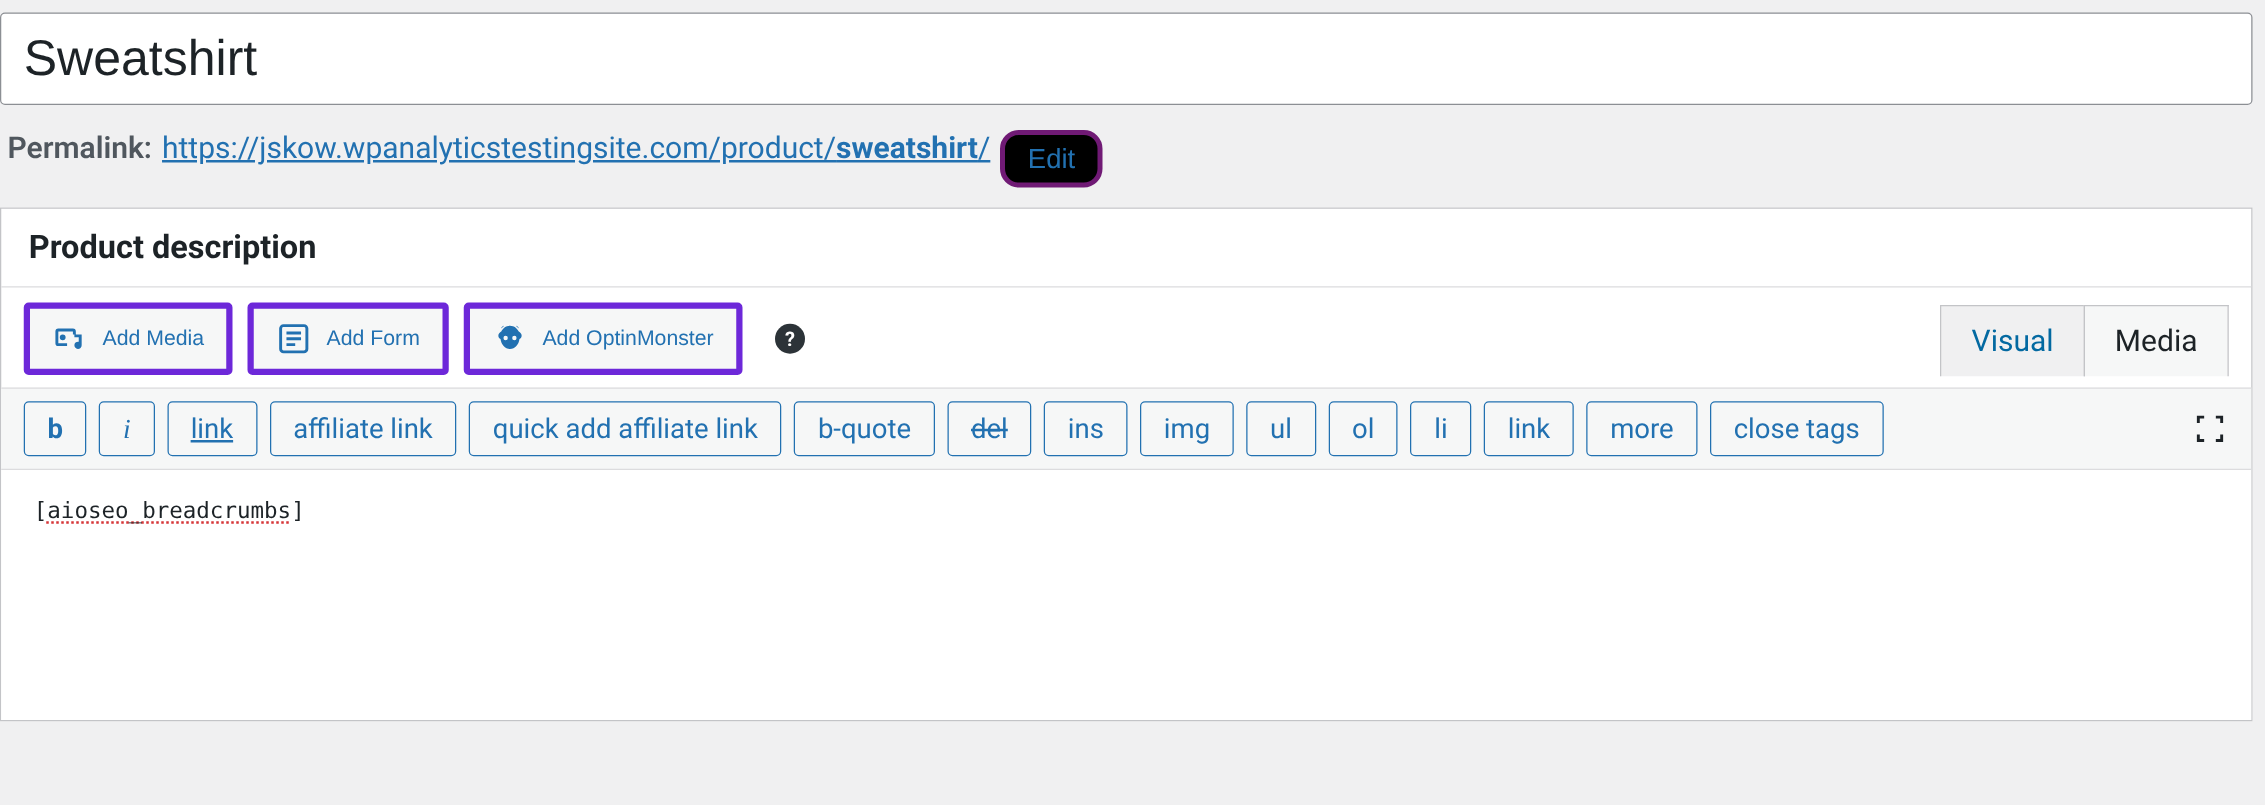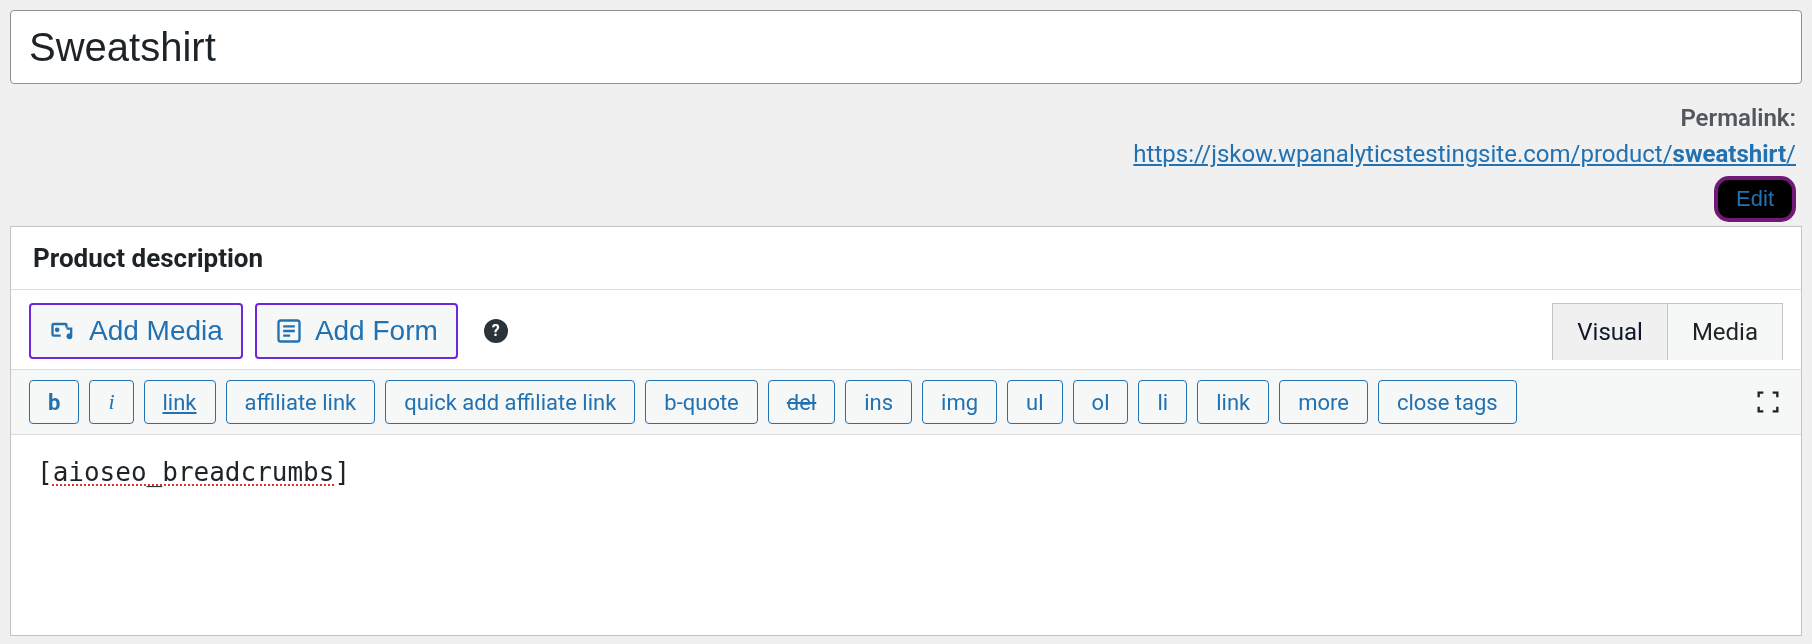--- a/index.html
+++ b/index.html
@@ -9,42 +9,41 @@
   }
   body {
     font-family: -apple-system, BlinkMacSystemFont, "Segoe UI", Roboto, sans-serif;
     background: #f0f0f1;
     width: 1812px;
     height: 644px;
     overflow: hidden;
     color: #1d2327;
   }
   .page {
-    padding: 10px 10px 0 10px;
+    padding: 10px 10px 0 0;
   }
   .title-input {
     width: 100%;
     font-size: 40px;
     font-weight: 400;
     padding: 12px 18px;
     border: 1px solid #8c8f94;
     border-radius: 4px;
     background: #fff;
     color: #1d2327;
     outline: none;
     line-height: 1.2;
   }
   .permalink-row {
     display: flex;
-    align-items: flex-end;
+    align-items: flex-start;
     gap: 8px;
-    margin: 20px 6px 4px 6px;
+    margin: 20px 6px 16px 6px;
     font-size: 24px;
     color: #50575e;
-    flex-direction: column;
   }
   .permalink-label {
     font-weight: 600;
   }
   .permalink-link {
     color: #2271b1;
     text-decoration: underline;
   }
   .permalink-link .slug {
     font-weight: 700;
@@ -76,24 +75,24 @@
   .media-btns {
     display: flex;
     gap: 12px;
     align-items: center;
   }
   .media-btn {
     display: inline-flex;
     align-items: center;
     gap: 12px;
     padding: 10px 18px;
-    border: 2px solid #6d28d9;
-    background: #f6f7f7;
-    color: #2271b1;
-    font-size: 28px;
+    border: 5px solid #6d28d9;
+    background: #f6f7f7;
+    color: #2271b1;
+    font-size: 17px;
     border-radius: 4px;
     cursor: pointer;
   }
   .media-btn .icon {
     display: inline-flex;
     width: 28px;
     height: 28px;
     align-items: center;
     justify-content: center;
     color: #2271b1;
@@ -114,21 +113,21 @@
   .tabs {
     margin-left: auto;
     display: flex;
     align-items: flex-end;
   }
   .tab {
     padding: 14px 24px;
     border: 1px solid #c3c4c7;
     border-bottom: none;
     background: #f0f0f1;
-    color: #0f172a;
+    color: #0369a1;
     font-size: 24px;
     cursor: pointer;
     position: relative;
     top: 1px;
   }
   .tab.active {
     background: #f6f7f7;
     color: #1d2327;
   }
   .tab + .tab { margin-left: -1px; }
@@ -171,21 +170,21 @@
     color: #1d2327;
     cursor: pointer;
   }
   .editor-area {
     width: 100%;
     min-height: 200px;
     padding: 22px 26px;
     border: none;
     outline: none;
     font-family: "Menlo", "Consolas", monospace;
-    font-size: 26px;
+    font-size: 18px;
     resize: none;
     background: #fff;
     color: #1d2327;
   }
   .spellerr {
     text-decoration-line: underline;
     text-decoration-style: dotted;
     text-decoration-color: #d63638;
     text-decoration-thickness: 2px;
     text-underline-offset: 3px;
@@ -223,20 +222,28 @@
         <button class="media-btn">
           <span class="icon">
             <svg viewBox="0 0 24 24" width="28" height="28" fill="none" stroke="currentColor" stroke-width="2">
                 <rect x="3" y="3" width="18" height="18" rx="2"></rect>
                 <path d="M7 8h10M7 12h10M7 16h6"></path>
               </svg>
           </span>
           <span>Add Form</span>
         </button>
 
+        <button class="media-btn">
+          <span class="icon">
+            <svg viewBox="0 0 24 24" width="28" height="28" fill="currentColor">
+                <path d="M12 3c3 0 5 2 6 4 1 .5 2 1.5 2 3 0 1-.6 1.8-1.5 2.2C18 16 15.5 19 12 19s-6-3-6.5-6.8C4.6 11.8 4 11 4 10c0-1.5 1-2.5 2-3 1-2 3-4 6-4zm-3 7a1.5 1.5 0 1 0 0 3 1.5 1.5 0 0 0 0-3zm6 0a1.5 1.5 0 1 0 0 3 1.5 1.5 0 0 0 0-3zM6 5c0-1 1-2 2-2M18 5c0-1-1-2-2-2"></path>
+              </svg>
+          </span>
+          <span>Add OptinMonster</span>
+        </button>
 
 
         <span class="help-icon">?</span>
       </div>
 
       <div class="tabs">
         <div class="tab">Visual</div>
         <div class="tab active">Media</div>
       </div>
     </div>

